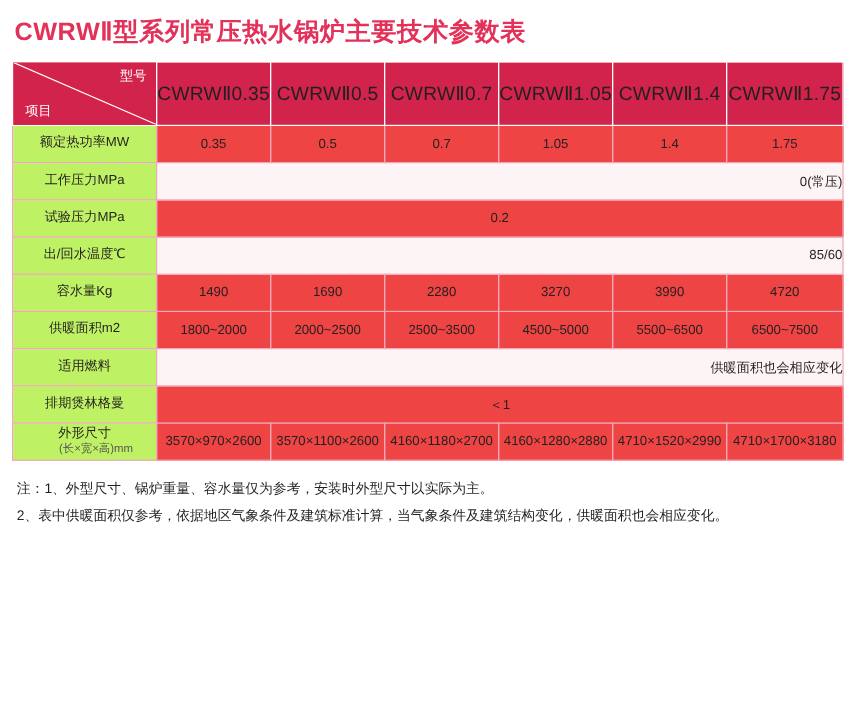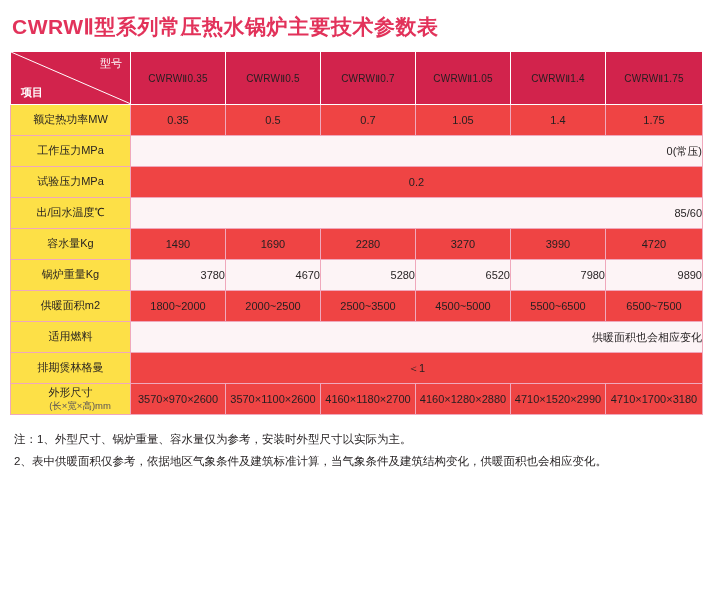--- a/index.html
+++ b/index.html
@@ -69,30 +69,29 @@
     right: 8px;
     color: #ffffff;
     font-size: 11px;
   }
   td.corner .lbl-item {
     position: absolute;
     bottom: 4px;
     left: 10px;
     color: #ffffff;
     font-size: 11px;
-    font-weight: bold;
   }
   td.headcell {
     background: #d2234c;
     color: #ffffff;
-    font-size: 10px;
+    font-size: 16px;
     letter-spacing: 0.2px;
   }
   td.rowlabel {
-    background: #fde047;
+    background: #bef264;
     font-size: 11px;
     line-height: 1.25;
     padding: 2px 2px;
   }
   td.rowlabel .sub {
     display: block;
     font-size: 9.5px;
     color: #5a5457;
     padding-left: 19px;
   }
@@ -182,29 +181,20 @@
       <tr>
         <td class="rowlabel">容水量Kg</td>
         <td class="value">1490</td>
         <td class="value">1690</td>
         <td class="value">2280</td>
         <td class="value">3270</td>
         <td class="value">3990</td>
         <td class="value">4720</td>
       </tr>
 
-      <tr class="alt">
-        <td class="rowlabel">锅炉重量Kg</td>
-        <td class="value">3780</td>
-        <td class="value">4670</td>
-        <td class="value">5280</td>
-        <td class="value">6520</td>
-        <td class="value">7980</td>
-        <td class="value">9890</td>
-      </tr>
 
       <tr>
         <td class="rowlabel">供暖面积m2</td>
         <td class="value">1800~2000</td>
         <td class="value">2000~2500</td>
         <td class="value">2500~3500</td>
         <td class="value">4500~5000</td>
         <td class="value">5500~6500</td>
         <td class="value">6500~7500</td>
       </tr>

